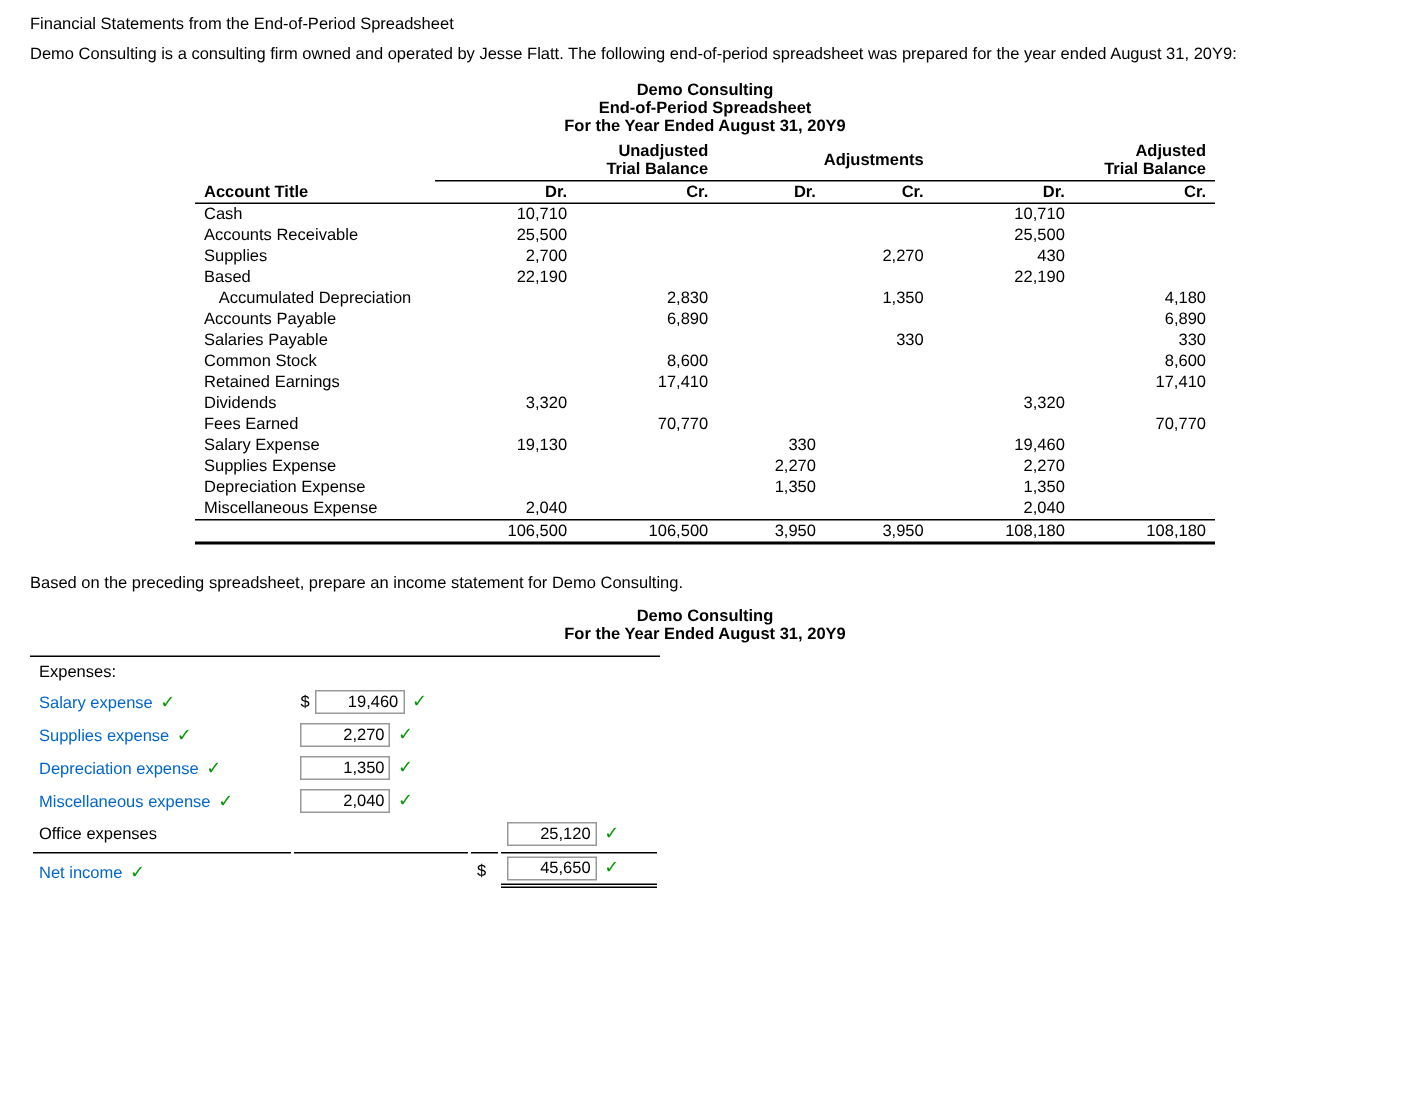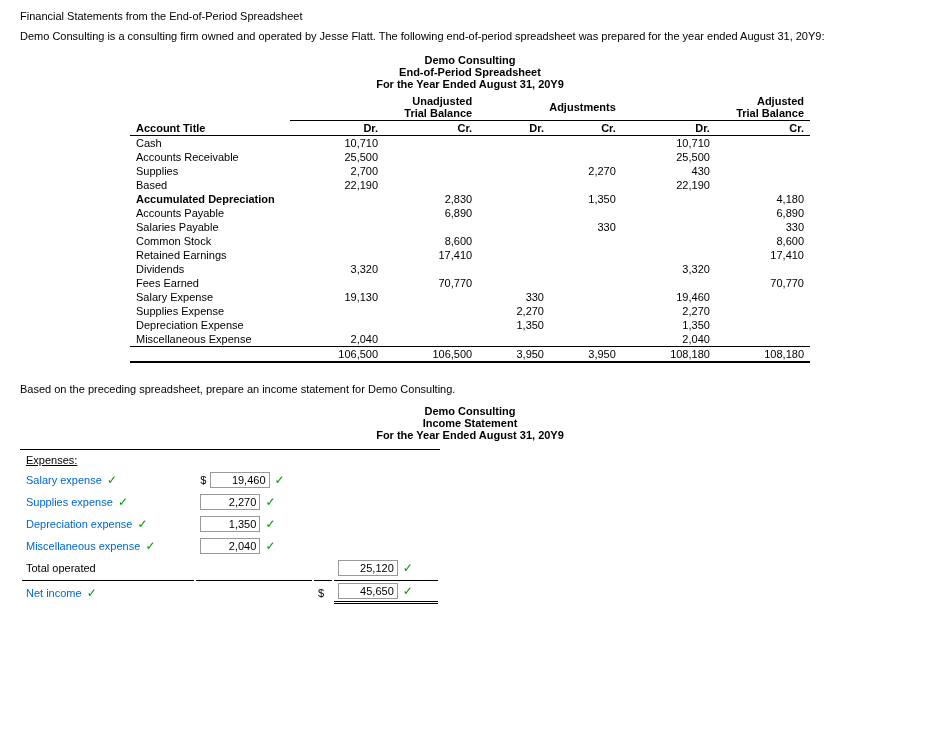--- a/index.html
+++ b/index.html
@@ -108,21 +108,20 @@
     }
     .total-expenses-row td {
       padding-top: 2px;
     }
     .net-income-row td {
       border-top: 1px solid #000;
     }
     .expenses-label {
       font-size: 11px;
       padding-left: 0;
-      text-decoration: underline;
     }
   </style>
 </head>
 <body>
 
 <div class="page-title">Financial Statements from the End-of-Period Spreadsheet</div>
 
 <div class="intro-text">Demo Consulting is a consulting firm owned and operated by Jesse Flatt. The following end-of-period spreadsheet was prepared for the year ended August 31, 20Y9:</div>
 
 <div class="company-header">
@@ -186,21 +185,21 @@
       <tr>
         <td style="text-align: left;">Based</td>
         <td>22,190</td>
         <td></td>
         <td></td>
         <td></td>
         <td>22,190</td>
         <td></td>
       </tr>
       <tr>
-        <td style="text-align: left; font-weight: bold;">Accumulated Depreciation</td>
+        <td style="text-align: center;">Accumulated Depreciation</td>
         <td></td>
         <td>2,830</td>
         <td></td>
         <td>1,350</td>
         <td></td>
         <td>4,180</td>
       </tr>
       <tr>
         <td style="text-align: left;">Accounts Payable</td>
         <td></td>
@@ -302,21 +301,20 @@
       <td id="total-dr3">108,180</td>
       <td id="total-cr3">108,180</td>
     </tr>
   </tfoot>
 </table>
 
 <div class="income-section">
   <div class="intro">Based on the preceding spreadsheet, prepare an income statement for Demo Consulting.</div>
   <div class="income-header" style="margin-top:10px;">
     <div>Demo Consulting</div>
-    <div>Income Statement</div>
     <div>For the Year Ended August 31, 20Y9</div>
   </div>
 
   <table class="income-table" style="border-top:1px solid #000;">
     <tbody>
 
 
       <tr>
         <td colspan="4" class="expenses-label">Expenses:</td>
       </tr>
@@ -368,21 +366,21 @@
         </td>
         <td>
           <span class="input-box">2,040</span>
           <span class="check-mark">✓</span>
         </td>
         <td></td>
         <td></td>
       </tr>
 
       <tr class="total-expenses-row">
-        <td>Total operated</td>
+        <td>Office expenses</td>
         <td></td>
         <td></td>
         <td>
           <span class="input-box">25,120</span>
           <span class="check-mark">✓</span>
         </td>
       </tr>
 
       <tr class="net-income-row">
         <td>

